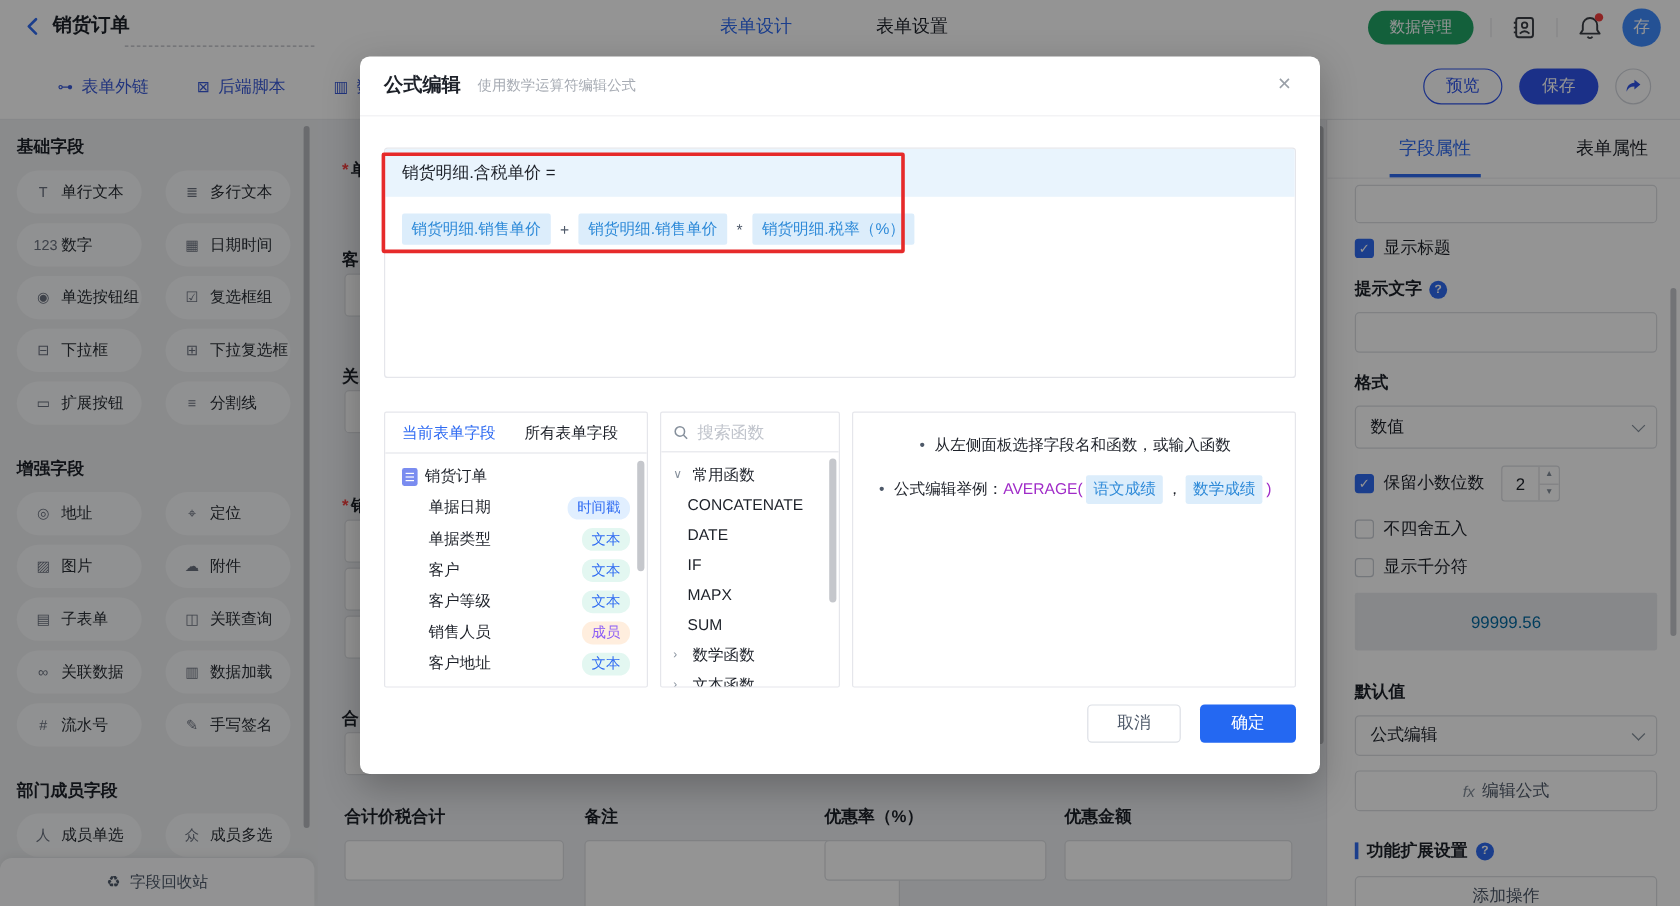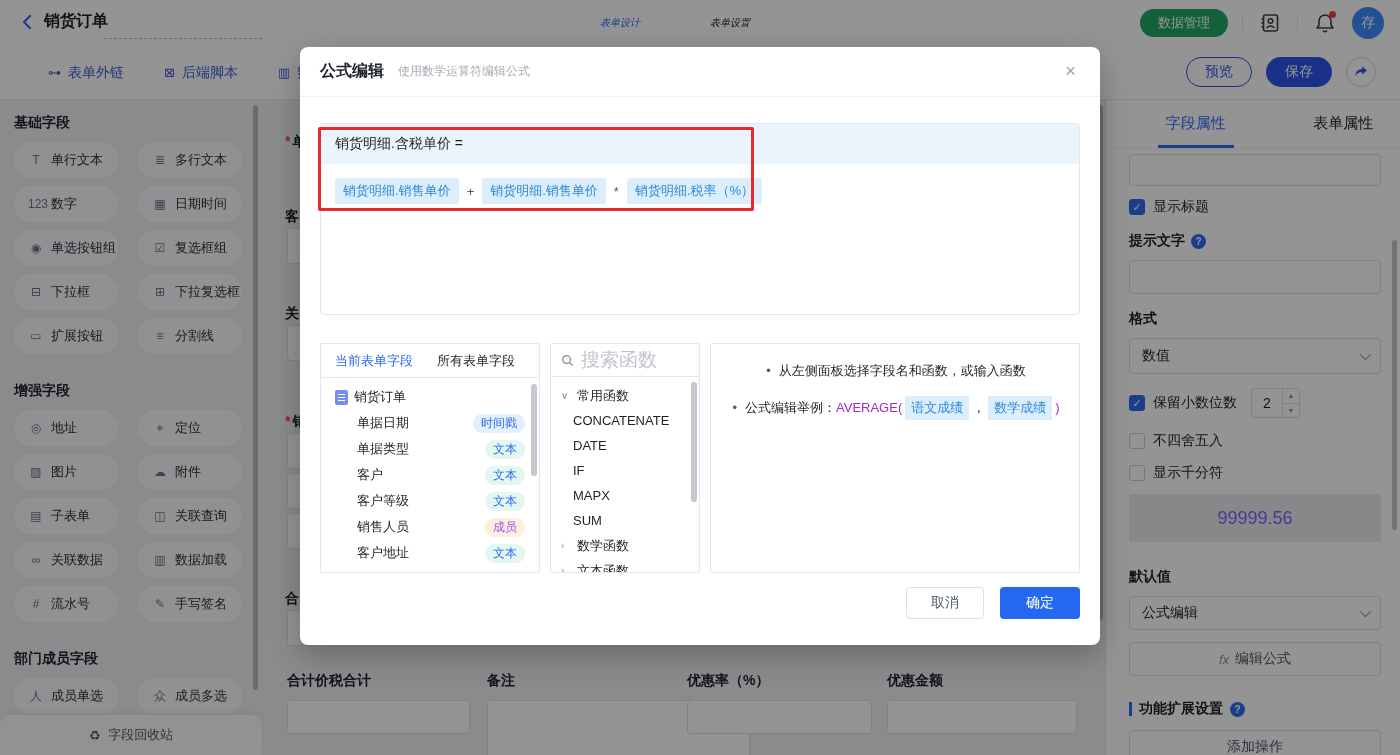--- a/index.html
+++ b/index.html
@@ -6,21 +6,21 @@
   html,body { width:1400px; height:755px; overflow:hidden; background:#fff; }
   .app { position:relative; width:1400px; height:755px; overflow:hidden; background:#eef0f3; }
 
   
   .navbar { position:absolute; left:0; top:0; width:1400px; height:45px; background:#fff; z-index:2; }
   .back { position:absolute; left:18px; top:12px; width:20px; height:20px; cursor:pointer; }
   .back svg { display:block; }
   .nav-title { position:absolute; left:44px; top:11px; font-size:16px; font-weight:bold; color:#1d2129; }
   .title-underline { position:absolute; left:104px; top:38px; width:158px; border-bottom:1px dashed #b9bcc2; }
   .nav-tabs { position:absolute; left:600px; top:0; height:45px; display:flex; gap:70px; align-items:center; }
-  .nav-tab { font-size:10px; color:#1d2129; cursor:pointer;font-style:italic; }
+  .nav-tab { font-size:15px; color:#1d2129; cursor:pointer; }
   .nav-tab.active { color:#2f6bf2; }
   .nav-right { position:absolute; right:16px; top:0; height:45px; display:flex; align-items:center; gap:14px; }
   .btn-green { height:28px; padding:0 18px; background:#21a567; color:#fff; font-size:13px; border:none; border-radius:14px; cursor:pointer; }
   .nav-divider { width:1px; height:16px; background:#e5e6e8; }
   .icon-btn { width:26px; height:26px; display:flex; align-items:center; justify-content:center; position:relative; cursor:pointer; }
   .bell-dot { position:absolute; right:2px; top:1px; width:7px; height:7px; background:#f53f3f; border-radius:50%; }
   .avatar { width:32px; height:32px; border-radius:50%; background:#3f8cff; color:#fff; font-size:14px; display:flex; align-items:center; justify-content:center; cursor:pointer; }
 
   
   .toolbar { position:absolute; left:0; top:45px; width:1400px; height:55px; background:#fff; border-bottom:1px solid #e9eaee; z-index:1; }
@@ -65,21 +65,21 @@
   .cbx.checked { background:#2f6bf2; border-color:#2f6bf2; color:#fff; font-size:11px; }
   .rp-label { font-size:14px; font-weight:600; color:#1d2129; display:flex; align-items:center; gap:6px; }
   .qmark { width:15px; height:15px; border-radius:50%; background:#2f6bf2; color:#fff; font-size:10px; display:inline-flex; align-items:center; justify-content:center; }
   .rp-select { width:252px; height:36px; border:1px solid #dcdee2; border-radius:4px; background:#fff; display:flex; align-items:center; padding:0 12px; font-size:14px; color:#1d2129; justify-content:space-between; cursor:pointer; }
   .chev { width:8px; height:8px; border-right:1.5px solid #86909c; border-bottom:1.5px solid #86909c; transform:rotate(45deg) translateY(-2px); }
   .stepper { display:flex; border:1px solid #dcdee2; border-radius:3px; height:30px; overflow:hidden; }
   .stepper .val { width:30px; display:flex; align-items:center; justify-content:center; font-size:14px; color:#1d2129; }
   .stepper .arrows { width:17px; border-left:1px solid #dcdee2; display:flex; flex-direction:column; }
   .stepper .arrows span { flex:1; display:flex; align-items:center; justify-content:center; font-size:7px; color:#86909c; cursor:pointer; }
   .stepper .arrows span:first-child { border-bottom:1px solid #dcdee2; }
-  .preview-box { width:252px; height:48px; background:#e9ebee; border-radius:2px; display:flex; align-items:center; justify-content:center; font-size:18px; color:#8b5cf6; }
+  .preview-box { width:252px; height:48px; background:#e9ebee; border-radius:2px; display:flex; align-items:center; justify-content:center; font-size:14px; color:#0369a1; }
   .rp-btn { width:252px; height:34px; border:1px solid #dcdee2; border-radius:4px; background:#fff; font-size:14px; color:#4e5969; cursor:pointer; display:flex; align-items:center; justify-content:center; gap:6px; }
   .sect-head { display:flex; align-items:center; gap:7px; font-size:14px; font-weight:bold; color:#1d2129; }
   .sect-bar { width:3px; height:14px; background:#2f6bf2; }
   .rp-scroll { position:absolute; left:286px; top:140px; width:5px; height:290px; background:#c5c7cc; border-radius:3px; }
 
   
   .overlay { position:absolute; left:0; top:0; width:1400px; height:755px; background:rgba(0,0,0,.42); z-index:10; }
   .modal { position:absolute; left:300px; top:47px; width:800px; height:598px; background:#fff; border-radius:8px; box-shadow:0 10px 30px rgba(0,0,0,.25); z-index:20; }
   .m-header { position:absolute; left:0; top:0; width:800px; height:50px; border-bottom:1px solid #f0f1f3; display:flex; align-items:center; padding:0 20px; gap:14px; }
   .m-title { font-size:16px; font-weight:bold; color:#1d2129; }
@@ -105,21 +105,21 @@
   .doc-ico { width:13px; height:15px; background:#7a8cf0; border-radius:2px; position:relative; flex:none; }
   .doc-ico::after { content:""; position:absolute; left:3px; top:4px; width:7px; height:1.5px; background:#fff; box-shadow:0 3px 0 #fff, 0 6px 0 #fff; }
   .badge { font-size:12px; padding:1px 8px; border-radius:9px; white-space:nowrap; }
   .badge.time { background:#e1efff; color:#2f6bf2; }
   .badge.text { background:#e3f7f1; color:#2f6bf2; }
   .badge.member { background:#ffeede; color:#8b5cf6; }
   .v-scroll { position:absolute; right:2px; top:40px; width:6px; height:92px; background:#c5c7cc; border-radius:3px; }
 
   .fn-panel { left:250px; width:150px; }
   .fn-search { height:33px; border-bottom:1px solid #e5e6eb; display:flex; align-items:center; gap:7px; padding:0 10px; }
-  .fn-search input { border:none; outline:none; width:100px; font-size:19px; color:#ec4899; background:transparent; }
+  .fn-search input { border:none; outline:none; width:100px; font-size:14px; color:#ec4899; background:transparent; }
   .fn-search input::placeholder { color:#c0c4cc; }
   .fn-row { height:25px; display:flex; align-items:center; padding:0 10px; gap:6px; font-size:13px; color:#1d2129; cursor:pointer; white-space:nowrap; }
   .fn-row.child { padding-left:22px; }
   .tri { font-size:10px; color:#86909c; width:10px; }
   .f-scroll { position:absolute; right:2px; top:38px; width:6px; height:120px; background:#c5c7cc; border-radius:3px; }
 
   .help-panel { left:410px; width:370px; padding:16px 14px; }
   .help-line { font-size:13px; color:#1d2129; margin-bottom:14px; display:flex; align-items:center; flex-wrap:wrap; line-height:22px;justify-content:center; }
   .help-line::before { content:"•"; color:#4e5969; margin:0 8px 0 2px; }
   .hl-fn { color:#a02cc8; }

